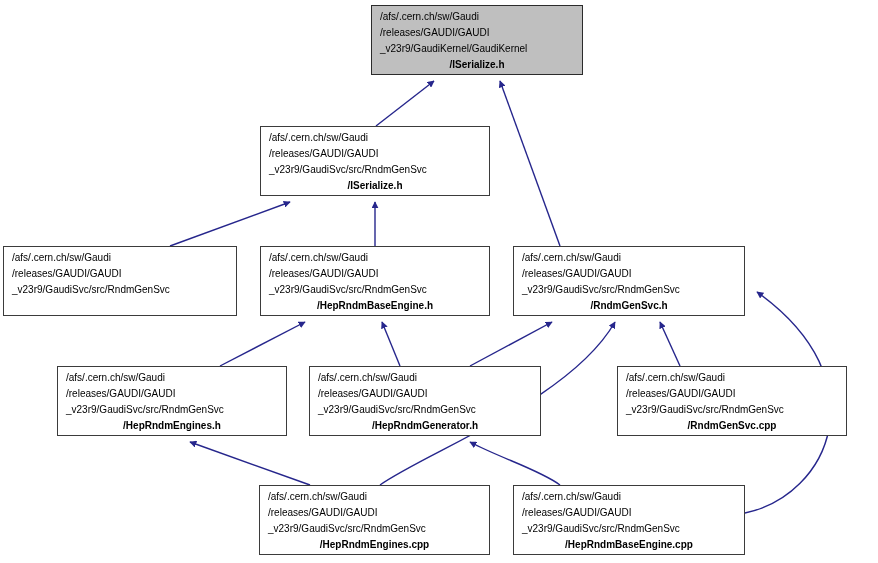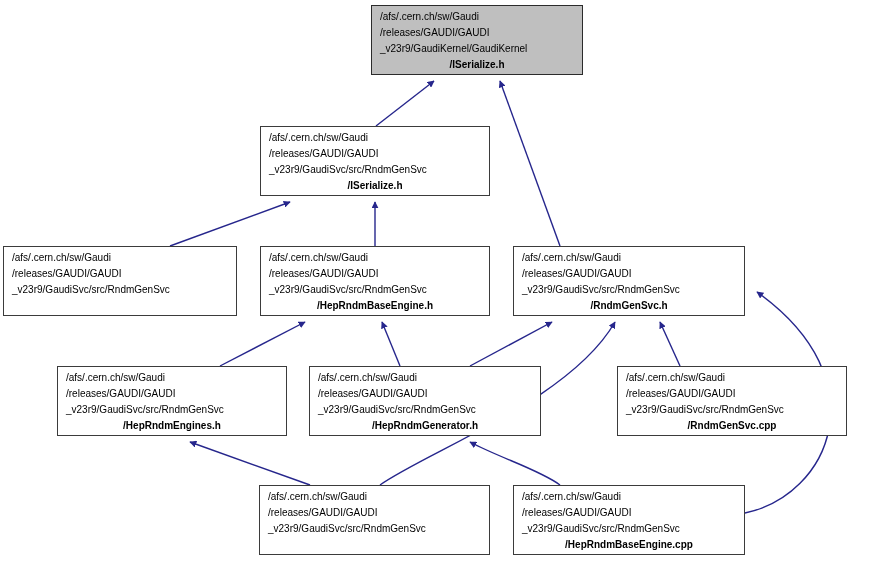--- a/index.html
+++ b/index.html
@@ -76,17 +76,17 @@
 
   <div id="node-layer">
       <div class="node root" style="left: 371px; top: 5px; width: 212px; height: 70px;"><span class="ln">/afs/.cern.ch/sw/Gaudi</span><span class="ln">/releases/GAUDI/GAUDI</span><span class="ln">_v23r9/GaudiKernel/GaudiKernel</span><span class="ln last">/ISerialize.h</span></div>
       <div class="node" style="left: 260px; top: 126px; width: 230px; height: 70px;"><span class="ln">/afs/.cern.ch/sw/Gaudi</span><span class="ln">/releases/GAUDI/GAUDI</span><span class="ln">_v23r9/GaudiSvc/src/RndmGenSvc</span><span class="ln last">/ISerialize.h</span></div>
       <div class="node" style="left: 3px; top: 246px; width: 234px; height: 70px;"><span class="ln">/afs/.cern.ch/sw/Gaudi</span><span class="ln">/releases/GAUDI/GAUDI</span><span class="ln">_v23r9/GaudiSvc/src/RndmGenSvc</span></div>
       <div class="node" style="left: 260px; top: 246px; width: 230px; height: 70px;"><span class="ln">/afs/.cern.ch/sw/Gaudi</span><span class="ln">/releases/GAUDI/GAUDI</span><span class="ln">_v23r9/GaudiSvc/src/RndmGenSvc</span><span class="ln last">/HepRndmBaseEngine.h</span></div>
       <div class="node" style="left: 513px; top: 246px; width: 232px; height: 70px;"><span class="ln">/afs/.cern.ch/sw/Gaudi</span><span class="ln">/releases/GAUDI/GAUDI</span><span class="ln">_v23r9/GaudiSvc/src/RndmGenSvc</span><span class="ln last">/RndmGenSvc.h</span></div>
       <div class="node" style="left: 57px; top: 366px; width: 230px; height: 70px;"><span class="ln">/afs/.cern.ch/sw/Gaudi</span><span class="ln">/releases/GAUDI/GAUDI</span><span class="ln">_v23r9/GaudiSvc/src/RndmGenSvc</span><span class="ln last">/HepRndmEngines.h</span></div>
       <div class="node" style="left: 309px; top: 366px; width: 232px; height: 70px;"><span class="ln">/afs/.cern.ch/sw/Gaudi</span><span class="ln">/releases/GAUDI/GAUDI</span><span class="ln">_v23r9/GaudiSvc/src/RndmGenSvc</span><span class="ln last">/HepRndmGenerator.h</span></div>
       <div class="node" style="left: 617px; top: 366px; width: 230px; height: 70px;"><span class="ln">/afs/.cern.ch/sw/Gaudi</span><span class="ln">/releases/GAUDI/GAUDI</span><span class="ln">_v23r9/GaudiSvc/src/RndmGenSvc</span><span class="ln last">/RndmGenSvc.cpp</span></div>
-      <div class="node" style="left: 259px; top: 485px; width: 231px; height: 70px;"><span class="ln">/afs/.cern.ch/sw/Gaudi</span><span class="ln">/releases/GAUDI/GAUDI</span><span class="ln">_v23r9/GaudiSvc/src/RndmGenSvc</span></div>
+      <div class="node" style="left: 259px; top: 485px; width: 231px; height: 70px;"><span class="ln">/afs/.cern.ch/sw/Gaudi</span><span class="ln">/releases/GAUDI/GAUDI</span><span class="ln">_v23r9/GaudiSvc/src/RndmGenSvc</span><span class="ln last">/HepRndmEngines.cpp</span></div>
       <div class="node" style="left: 513px; top: 485px; width: 232px; height: 70px;"><span class="ln">/afs/.cern.ch/sw/Gaudi</span><span class="ln">/releases/GAUDI/GAUDI</span><span class="ln">_v23r9/GaudiSvc/src/RndmGenSvc</span><span class="ln last">/HepRndmBaseEngine.cpp</span></div>
     </div>
 
 </div>
 
 </body></html>

